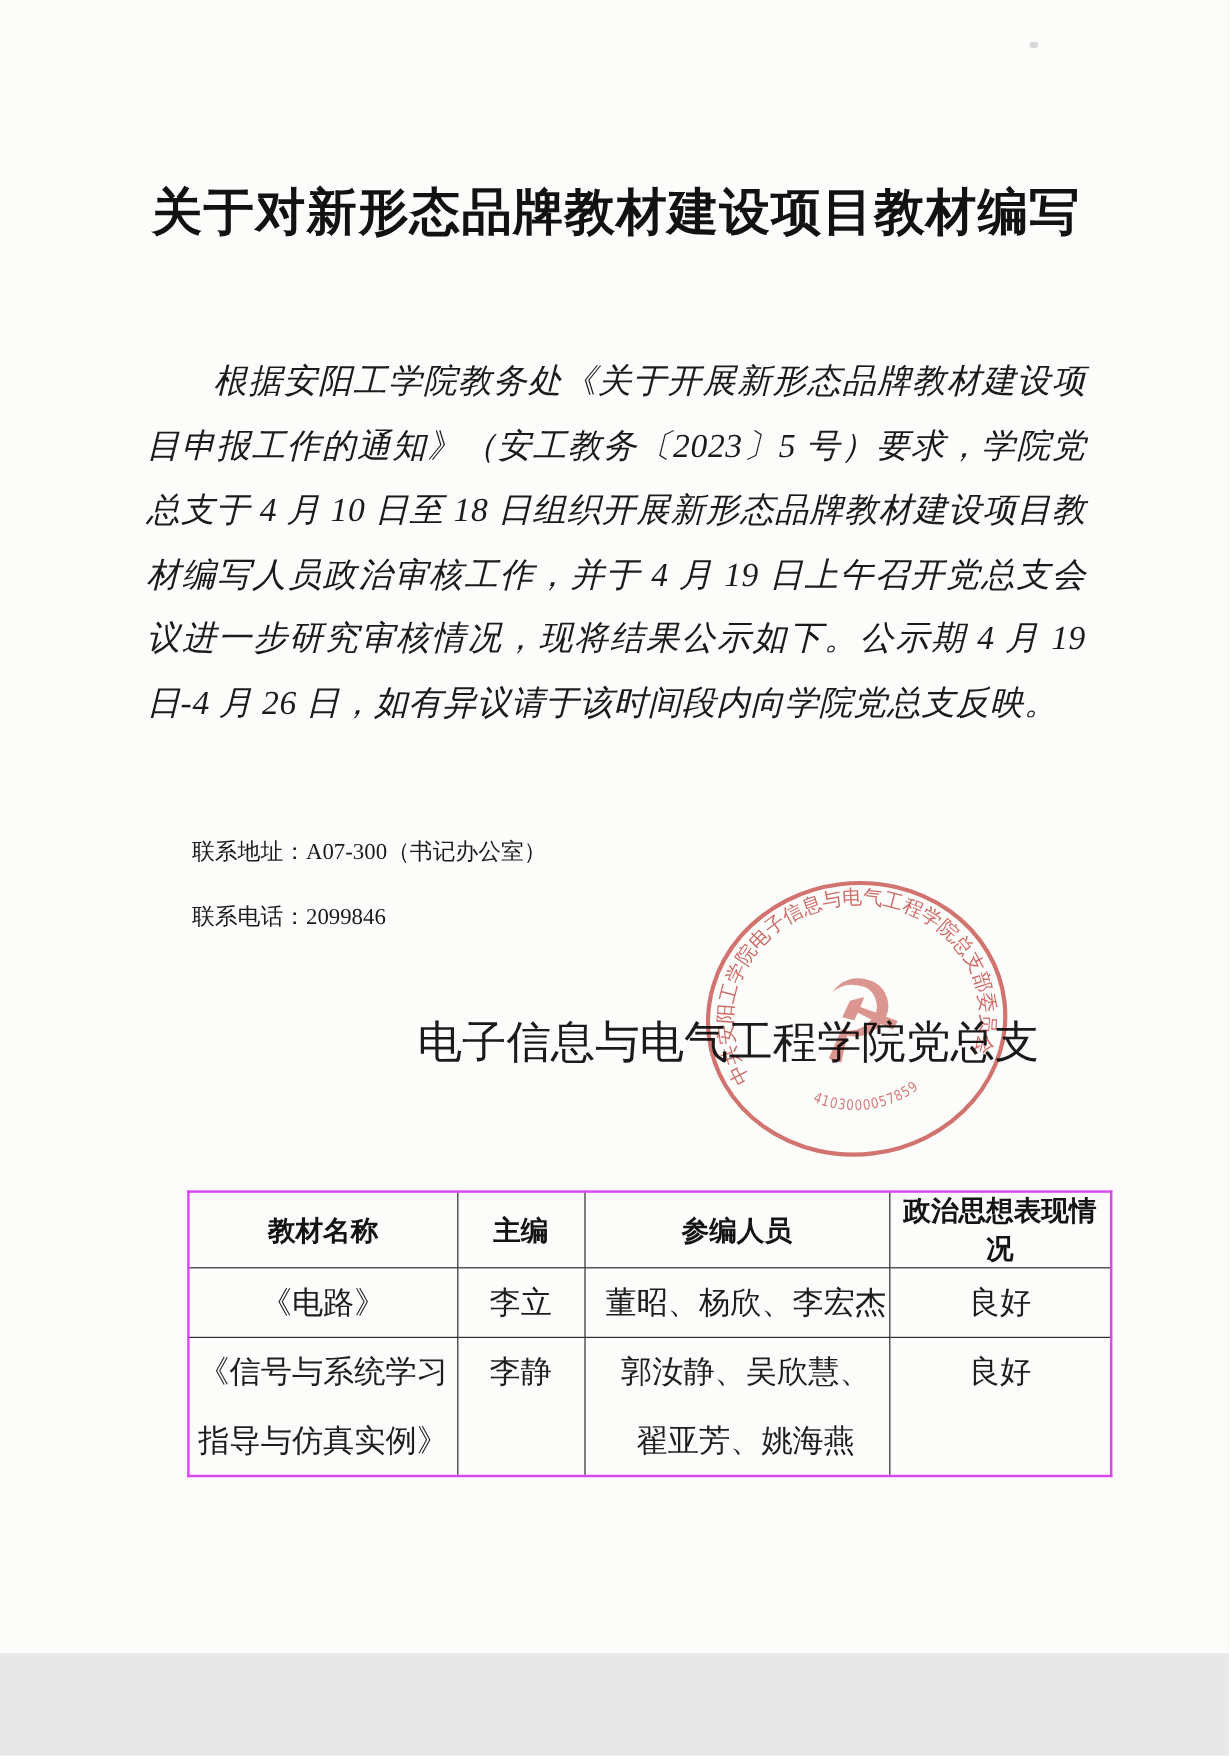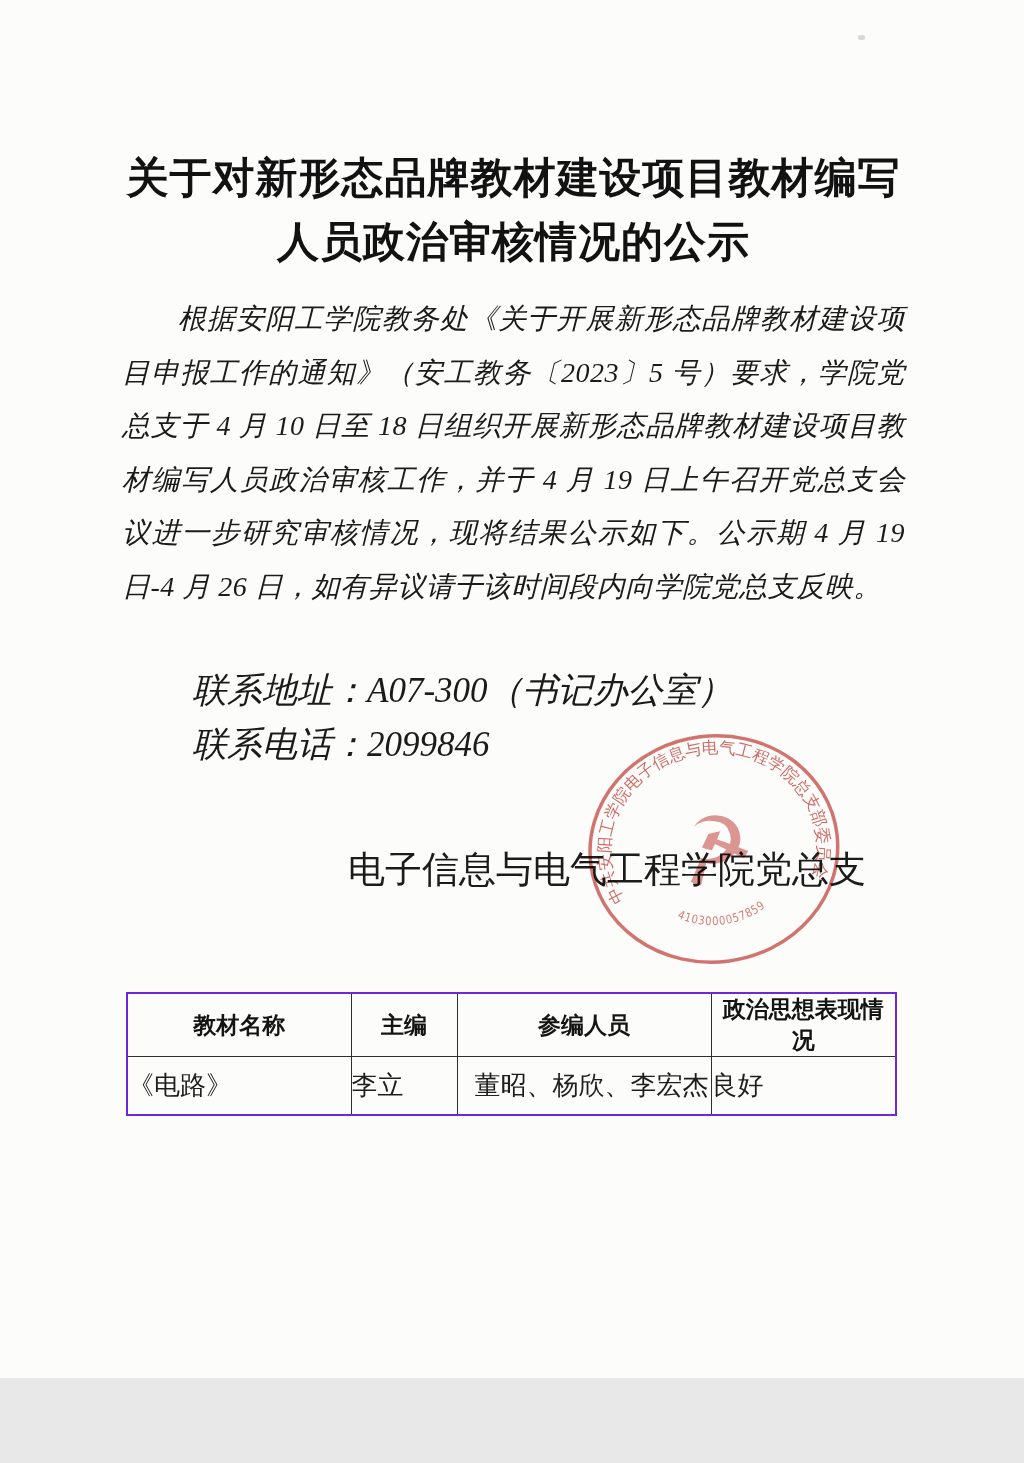--- a/index.html
+++ b/index.html
@@ -25,82 +25,81 @@
   .body-paragraph {
     position:absolute; top:292px; left:122px; width:783px;
     font-size:28px;
     line-height:53.5px;
     text-align:justify;
     text-indent:2em;
     letter-spacing:0.5px;
     font-style:italic;
   }
   .contact-block {
-    position:absolute; top:664px; left:122px; width:783px;
-    font-size:35px;
+    position:absolute; top:684px; left:122px; width:783px;
+    font-size:19px;
     line-height:53.5px;
-    font-style:italic;
   }
   .contact-line { text-indent:2em; }
   .signature-block {
     position:absolute; top:843px; right:158px;
     text-align:center;
     font-size:37px;
     line-height:53.5px;
   }
   .stamp {
     position:absolute; left:584px; top:730px;
     width:260px; height:240px;
     mix-blend-mode:multiply;
     transform:rotate(-7deg);
   }
   .doc-table {
-    position:absolute; left:126px; top:992px;
+    position:absolute; left:156px; top:992px;
     border-collapse:collapse;
     table-layout:fixed;
     width:769px;
-    border:2px solid #6d28d9;
+    border:2px solid #d946ef;
   }
   .doc-table th, .doc-table td {
     border:1.5px solid #2e2e2e;
   }
   .doc-table th {
     height:32px;
     font-family:"Liberation Sans","DejaVu Sans",sans-serif;
     font-weight:700;
     font-size:23px;
     text-align:center;
     vertical-align:middle;
     color:#141414;
   }
   .doc-table td {
     font-size:26px;
     line-height:57px;
     vertical-align:top;
+    text-align:center;
     white-space:pre-line;
     color:#1e1e1e;
   }
   .doc-table td.members { text-align:center; padding-left:15px; }
   .doc-table tr.row-single td { height:57px; }
   .doc-table tr.row-double td { height:113px; }
   .speck {
     position:absolute; left:858px; top:35px;
     width:7px; height:5px; background:#c9c9c9; border-radius:2px; opacity:.7;
   }
 </style>
 </head>
 <body>
 
 <div class="page">
 
   <div class="speck"></div>
 
   <div class="title-block">
     <div>关于对新形态品牌教材建设项目教材编写</div>
-    <div>人员政治审核情况的公示</div>
   </div>
 
   <p class="body-paragraph">根据安阳工学院教务处《关于开展新形态品牌教材建设项目申报工作的通知》（安工教务〔2023〕5 号）要求，学院党总支于 4 月 10 日至 18 日组织开展新形态品牌教材建设项目教材编写人员政治审核工作，并于 4 月 19 日上午召开党总支会议进一步研究审核情况，现将结果公示如下。公示期 4 月 19 日-4 月 26 日，如有异议请于该时间段内向学院党总支反映。</p>
 
   <div class="contact-block">
     <div class="contact-line">联系地址：A07-300（书记办公室）</div>
     <div class="contact-line">联系电话：2099846</div>
   </div>
 
   <div class="signature-block">
@@ -139,16 +138,24 @@
         <th>政治思想表现情况</th>
       </tr>
     </thead>
     <tbody>
       <tr class="row-single">
         <td>《电路》</td>
         <td>李立</td>
         <td class="members">董昭、杨欣、李宏杰</td>
         <td>良好</td>
       </tr>
+      <tr class="row-double">
+        <td>《信号与系统学习
+指导与仿真实例》</td>
+        <td>李静</td>
+        <td class="members">郭汝静、吴欣慧、
+翟亚芳、姚海燕</td>
+        <td>良好</td>
+      </tr>
     </tbody>
   </table>
 
 </div>
 
 </body></html>

